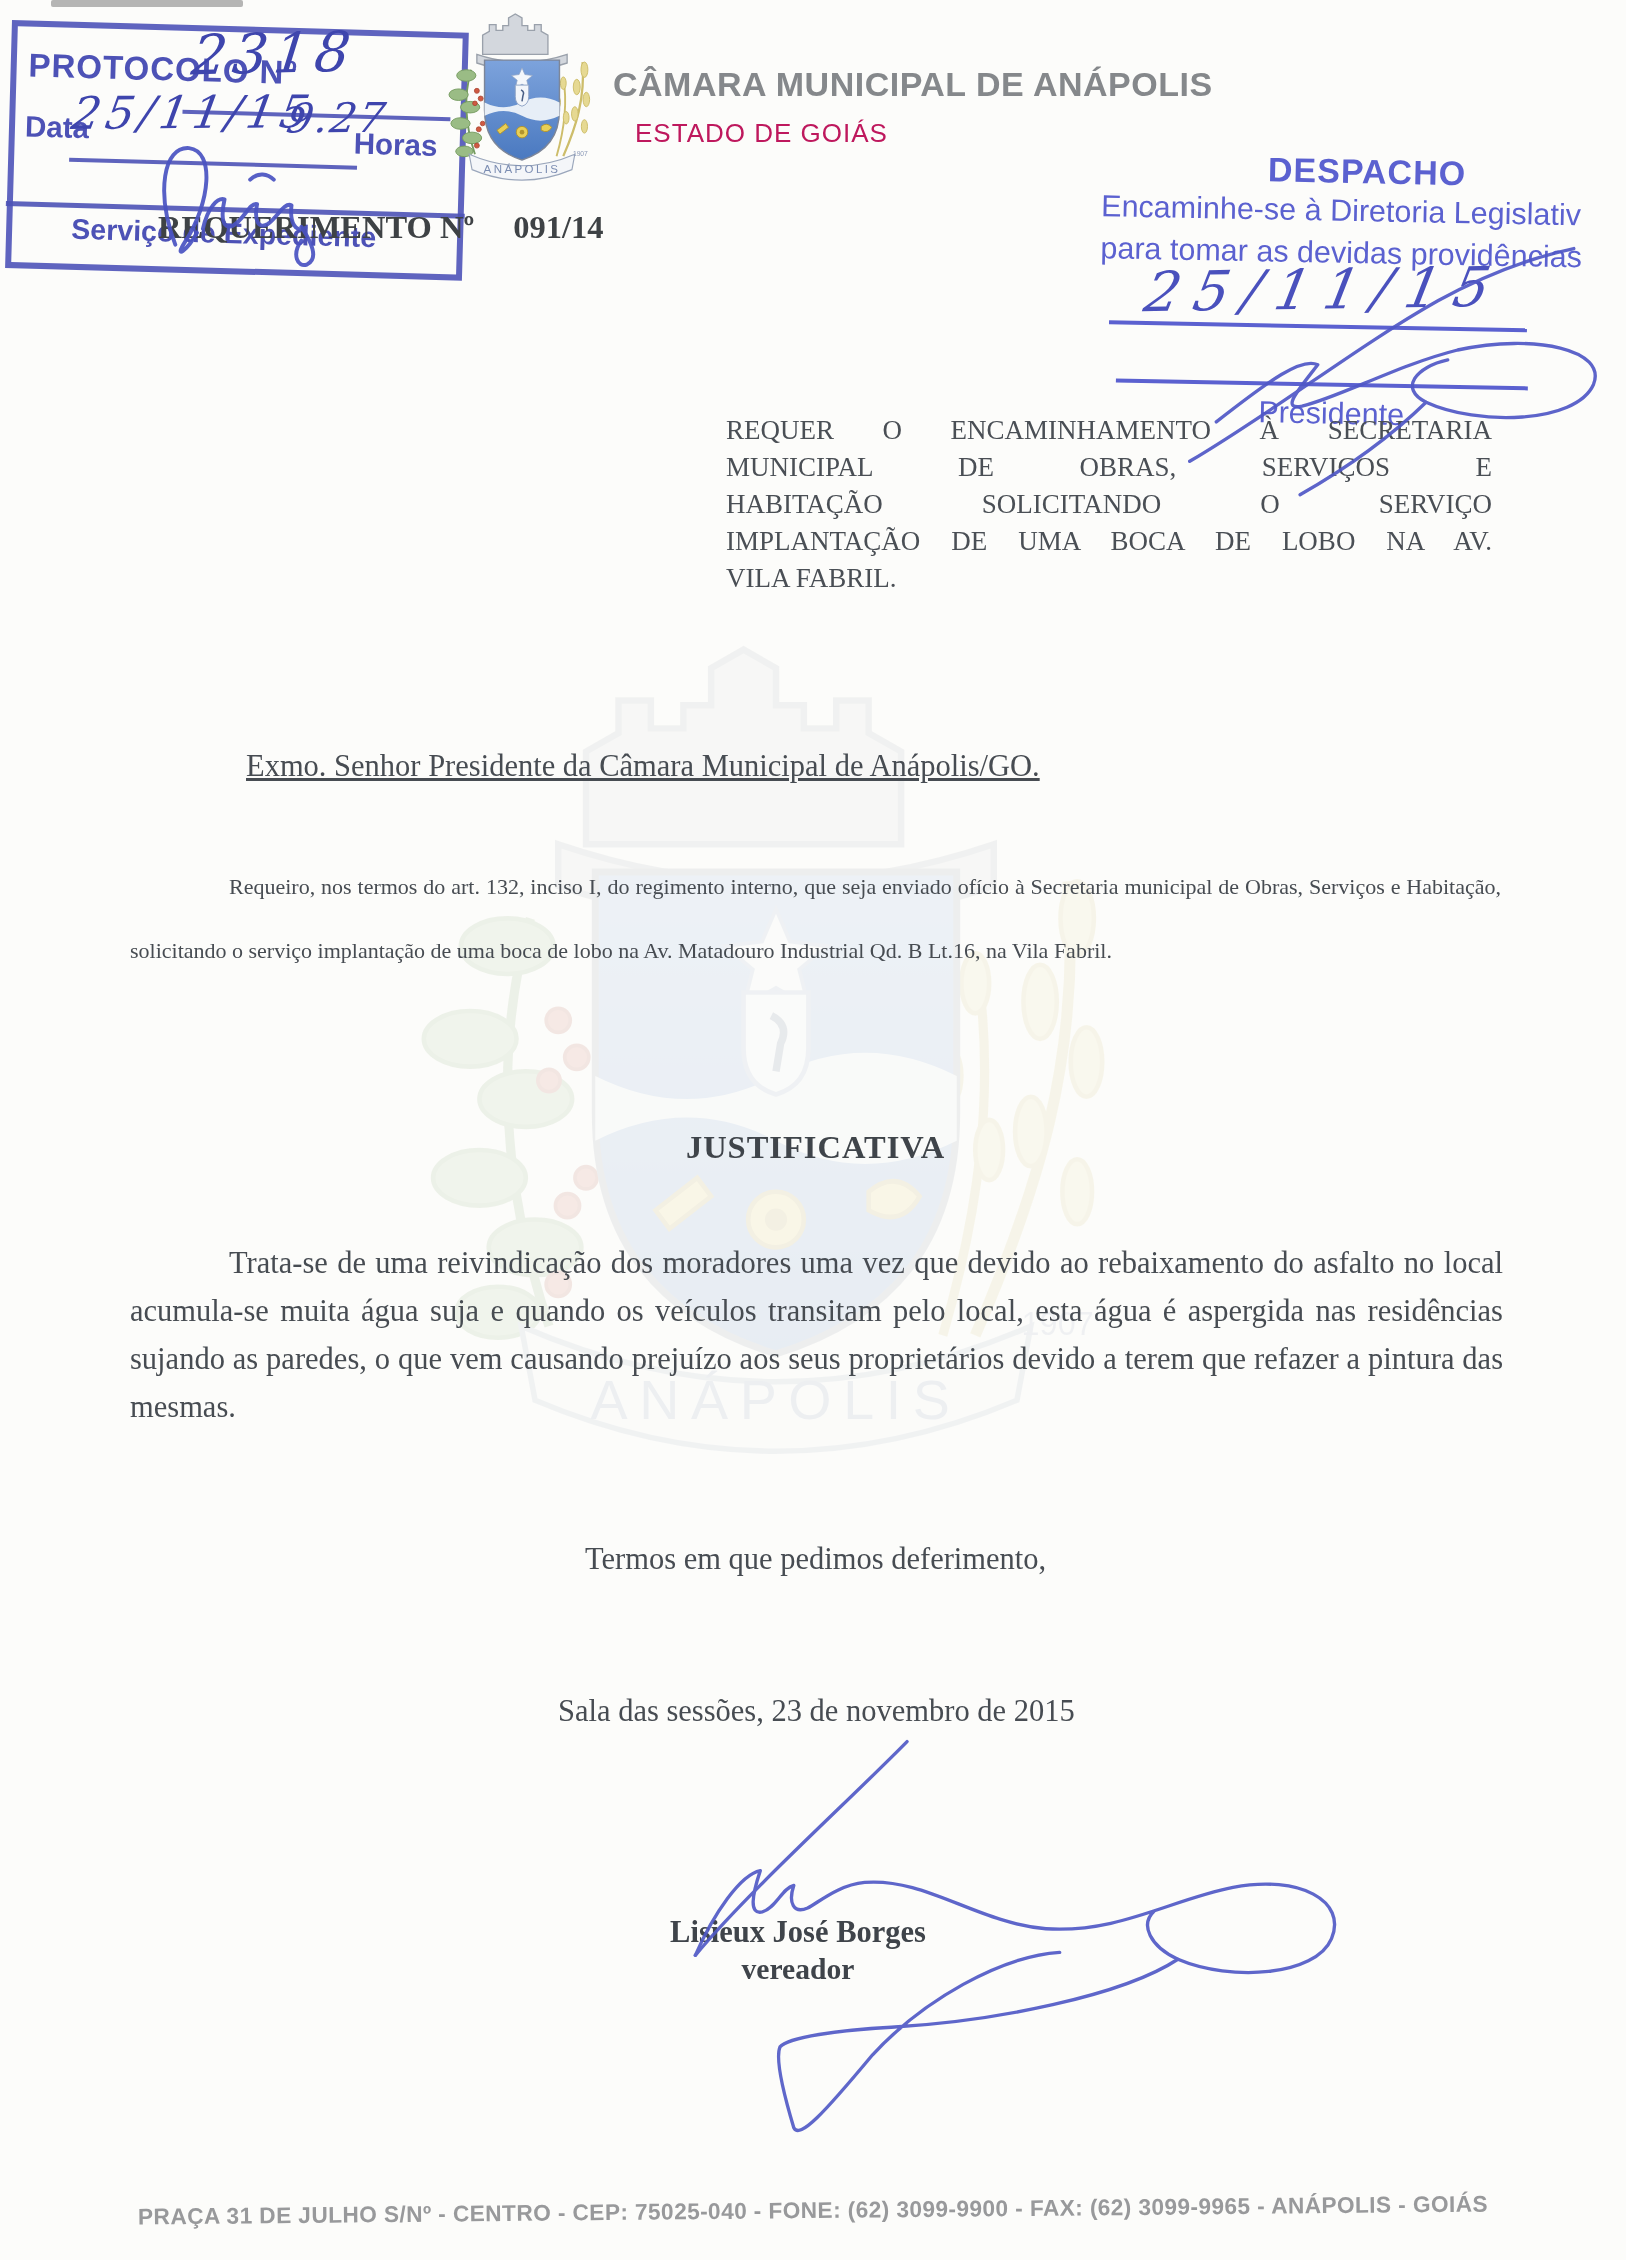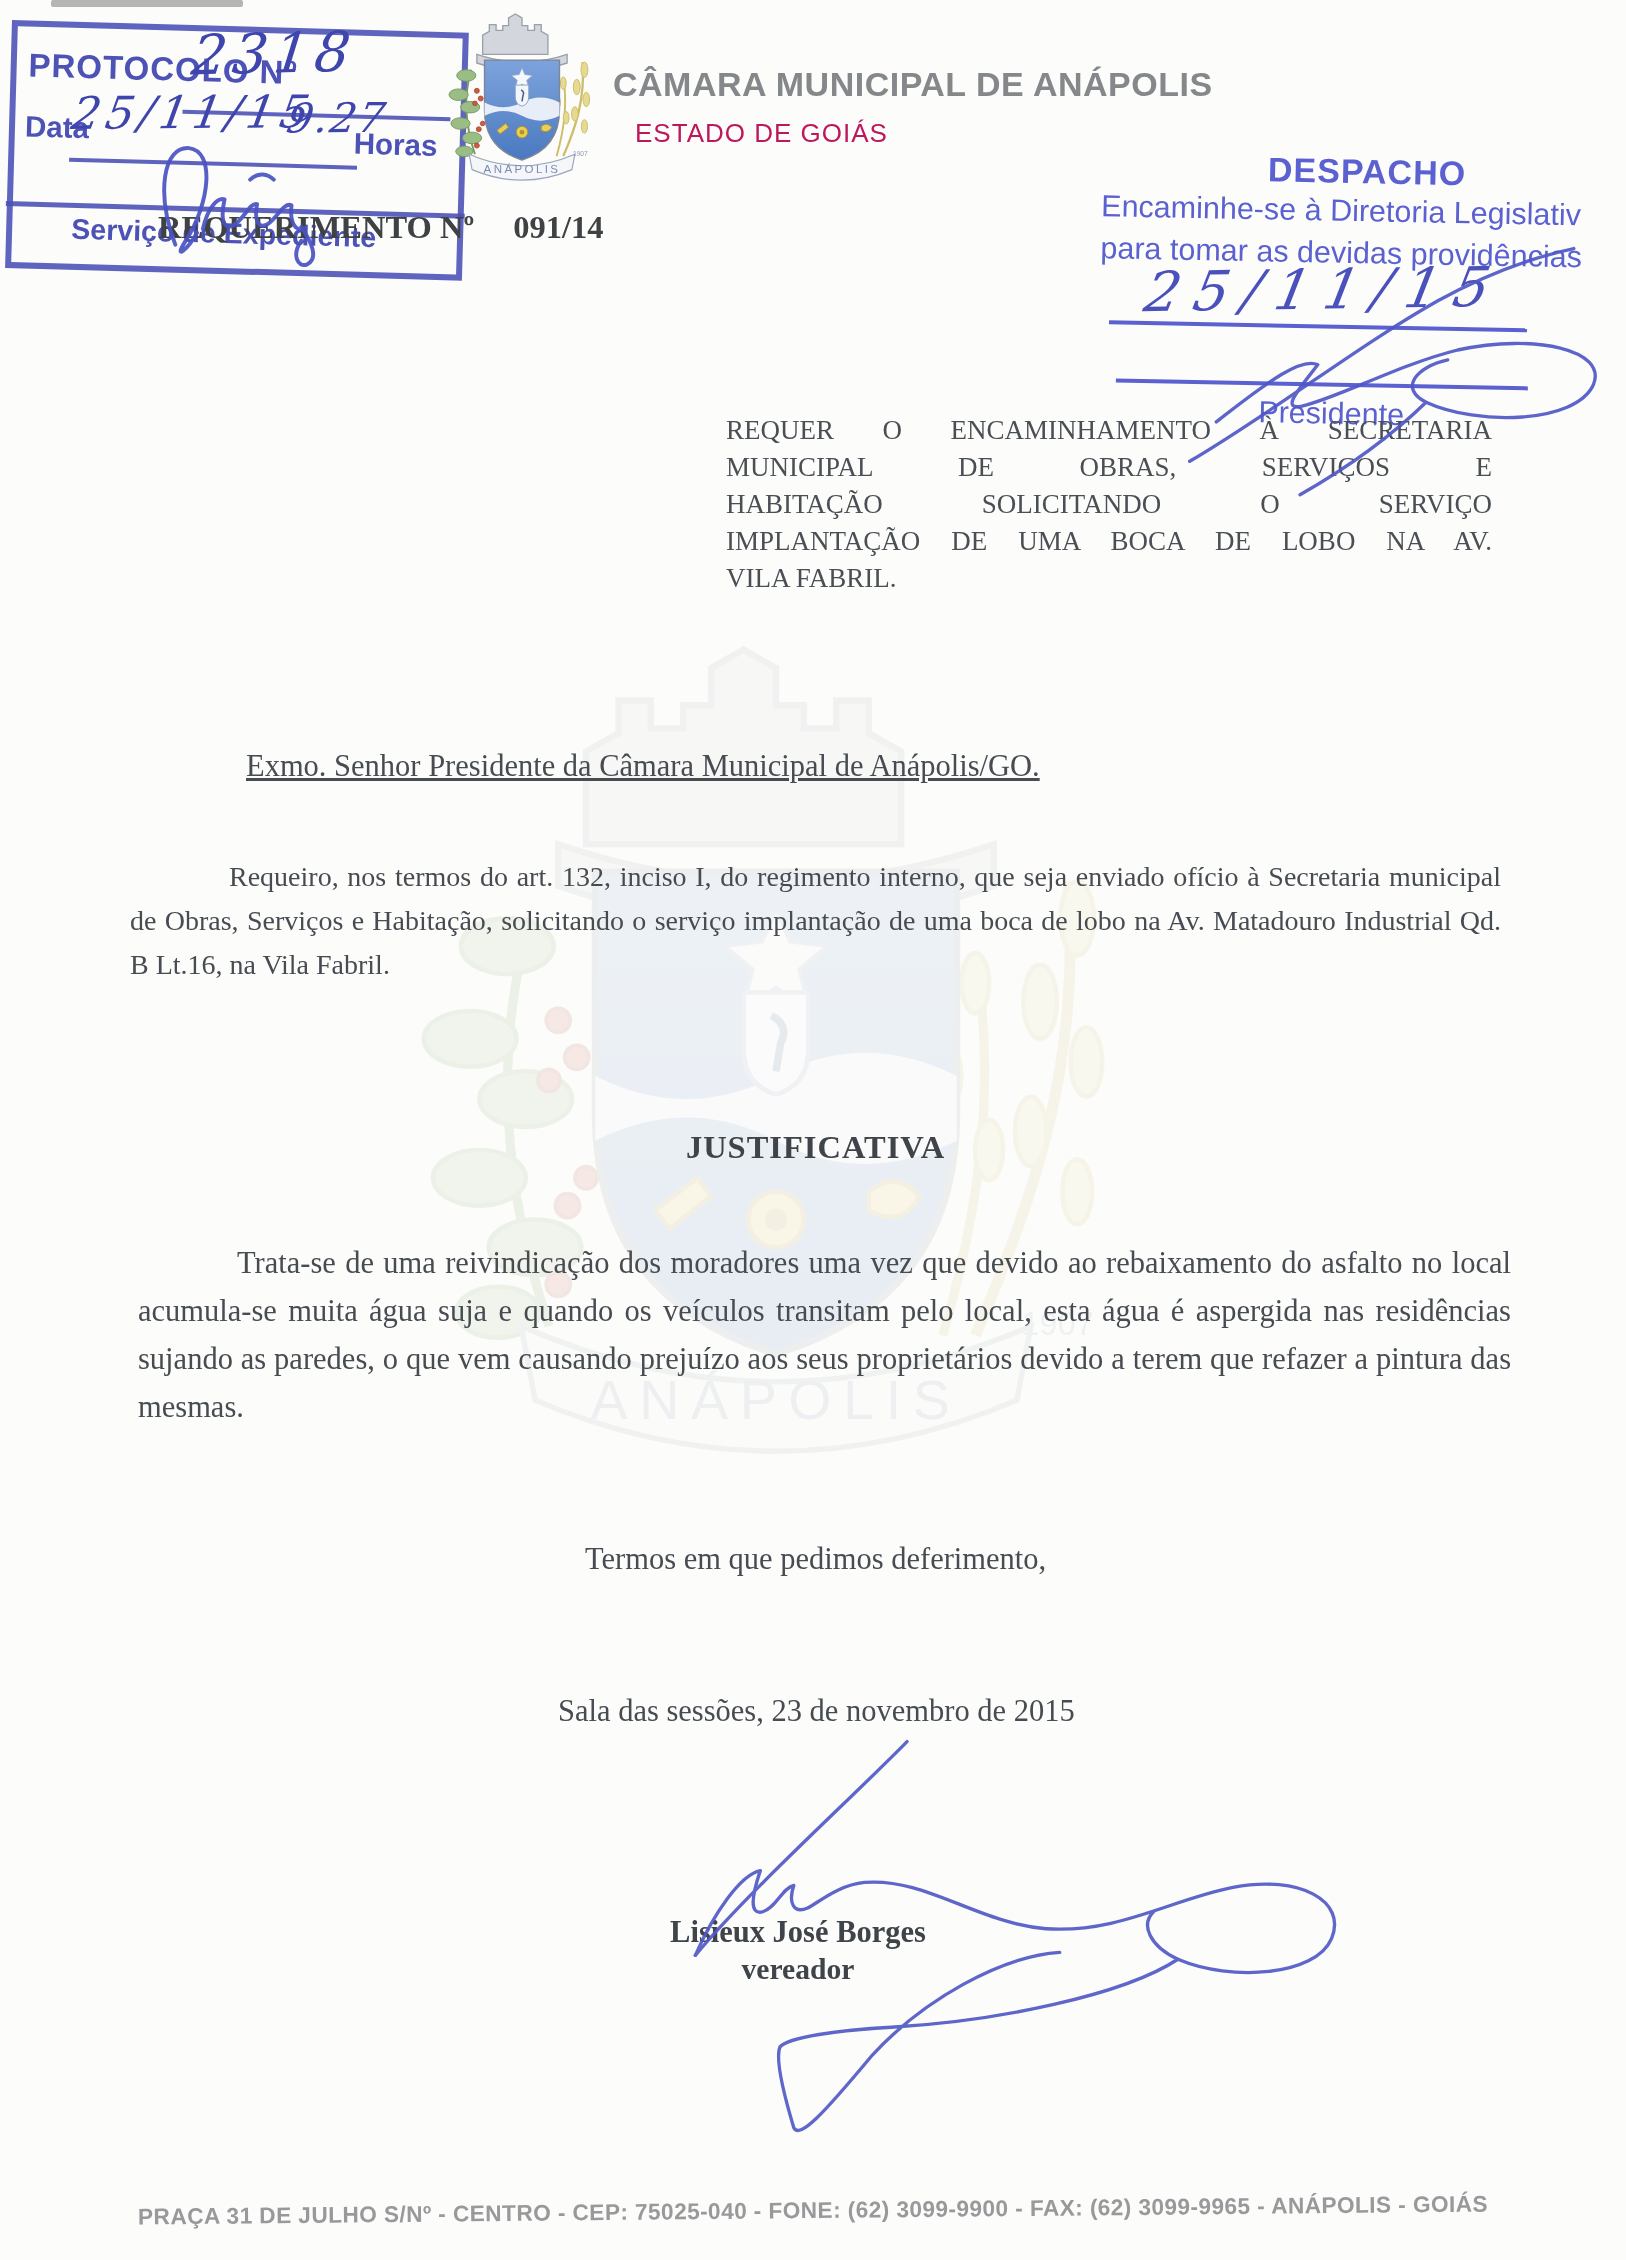--- a/index.html
+++ b/index.html
@@ -42,23 +42,23 @@
   .dp-date{left:1151px;top:232px;font-size:55px;letter-spacing:13.8px;color:#4a51bd;transform:rotate(-2deg) skewX(-12deg);}
   .dp-line1{left:1115px;top:299px;width:418px;height:3.9px;background:#5b61d0;}
   .dp-line2{left:1123px;top:357px;width:412px;height:3.9px;background:#5b61d0;}
   .dp-pres{left:1266px;top:370px;font-size:30.5px;font-weight:500;}
 
   
   .summary{left:726px;top:412px;width:766px;font-size:27px;line-height:37px;color:#4a4f55;}
   .jline{text-align:justify;text-align-last:justify;}
   .jlast{text-align-last:left;}
   .addressee{left:246px;top:749px;font-size:30.5px;text-decoration:underline;}
-  .bodytext{left:130px;top:855px;width:1371px;font-size:28px;line-height:44px;text-align:justify;text-indent:99px;}
+  .bodytext{left:130px;top:855px;width:1371px;font-size:22px;line-height:64px;text-align:justify;text-indent:99px;}
   .just-head{left:130px;top:1129px;width:1371px;text-align:center;font-size:32.5px;font-weight:bold;letter-spacing:1px;color:#3f444a;}
-  .just-body{left:130px;top:1239px;width:1373px;font-size:30.5px;line-height:48px;text-align:justify;text-indent:99px;margin-left:8px;}
+  .just-body{left:130px;top:1239px;width:1373px;font-size:30.5px;line-height:48px;text-align:justify;text-indent:99px;}
   .closing{left:585px;top:1542px;font-size:30.5px;}
   .place-date{left:558px;top:1694px;font-size:30.5px;}
   .signer{left:660px;top:1915px;width:276px;text-align:center;color:#3f444a;}
   .signer-name{font-size:30.5px;font-weight:bold;}
   .signer-role{font-size:29.6px;font-weight:bold;margin-top:3px;}
   .footer{left:0;top:2197px;width:1626px;text-align:center;font-size:22.7px;font-weight:bold;color:#98999b;
           letter-spacing:0.4px;transform:rotate(-.55deg);}
 
   .watermark{left:382px;top:613px;width:788px;height:898px;opacity:.11;}
   .inkwork{left:0;top:0;width:1626px;height:2261px;pointer-events:none;}

